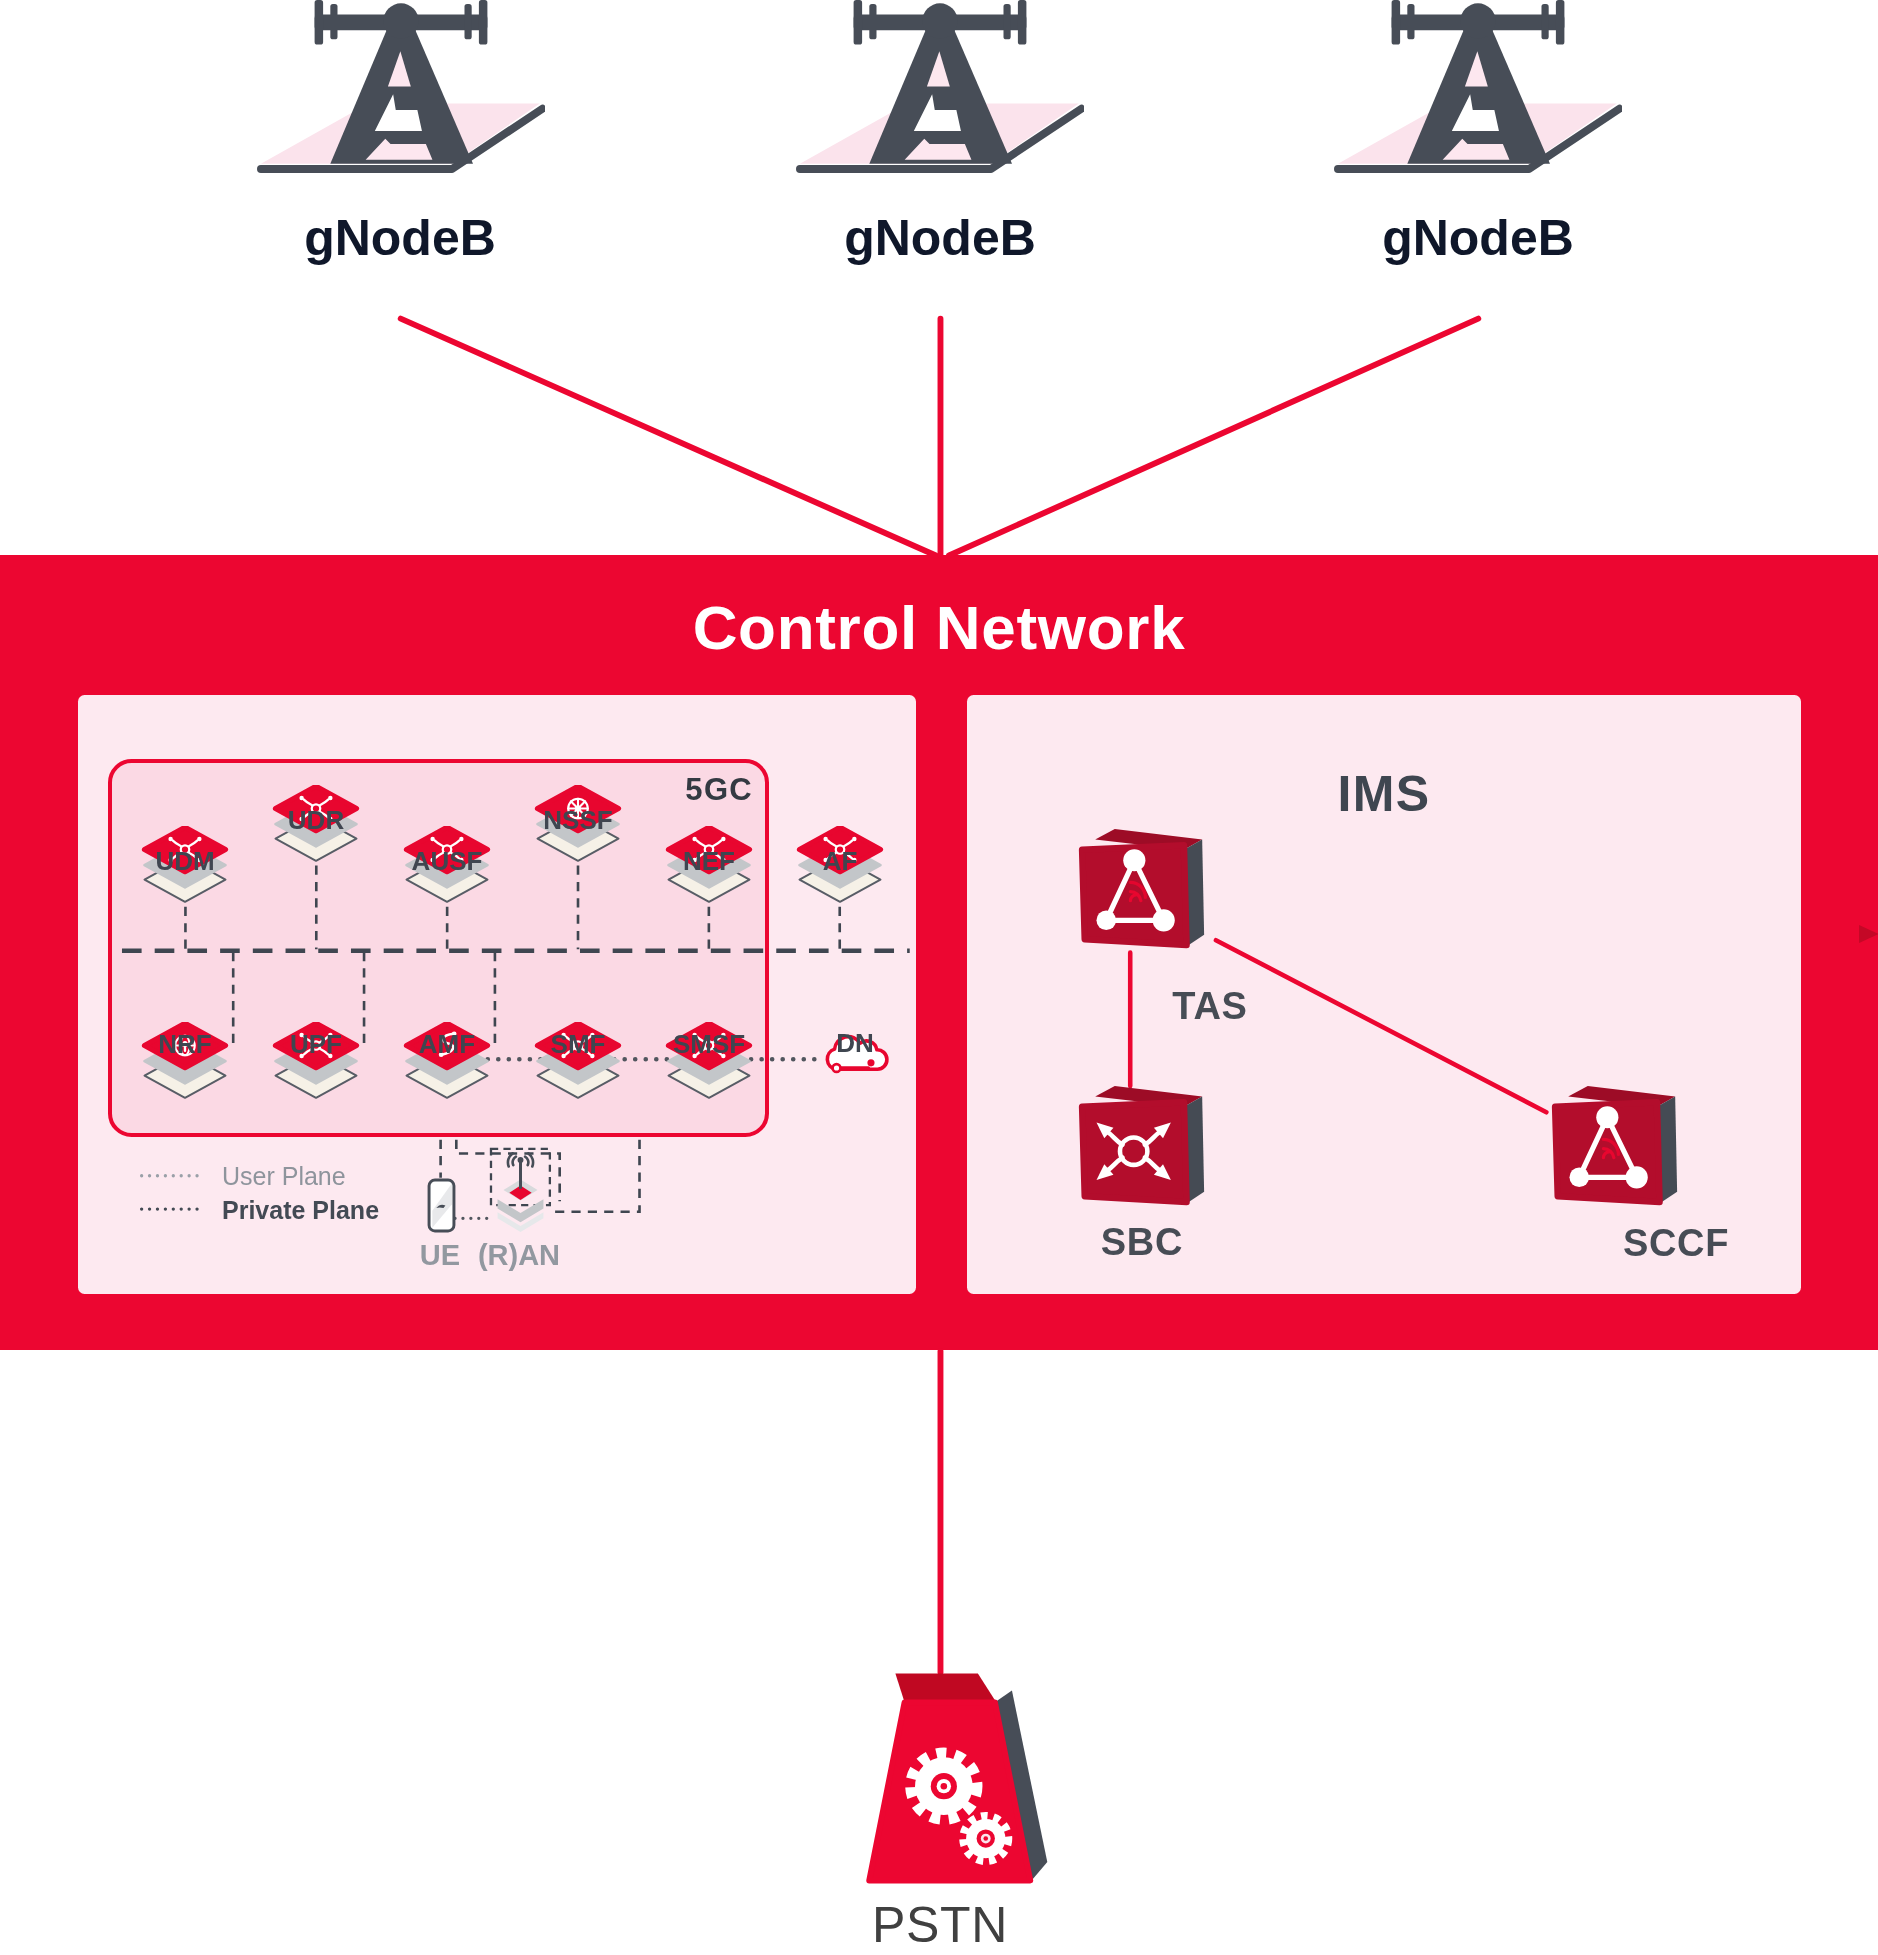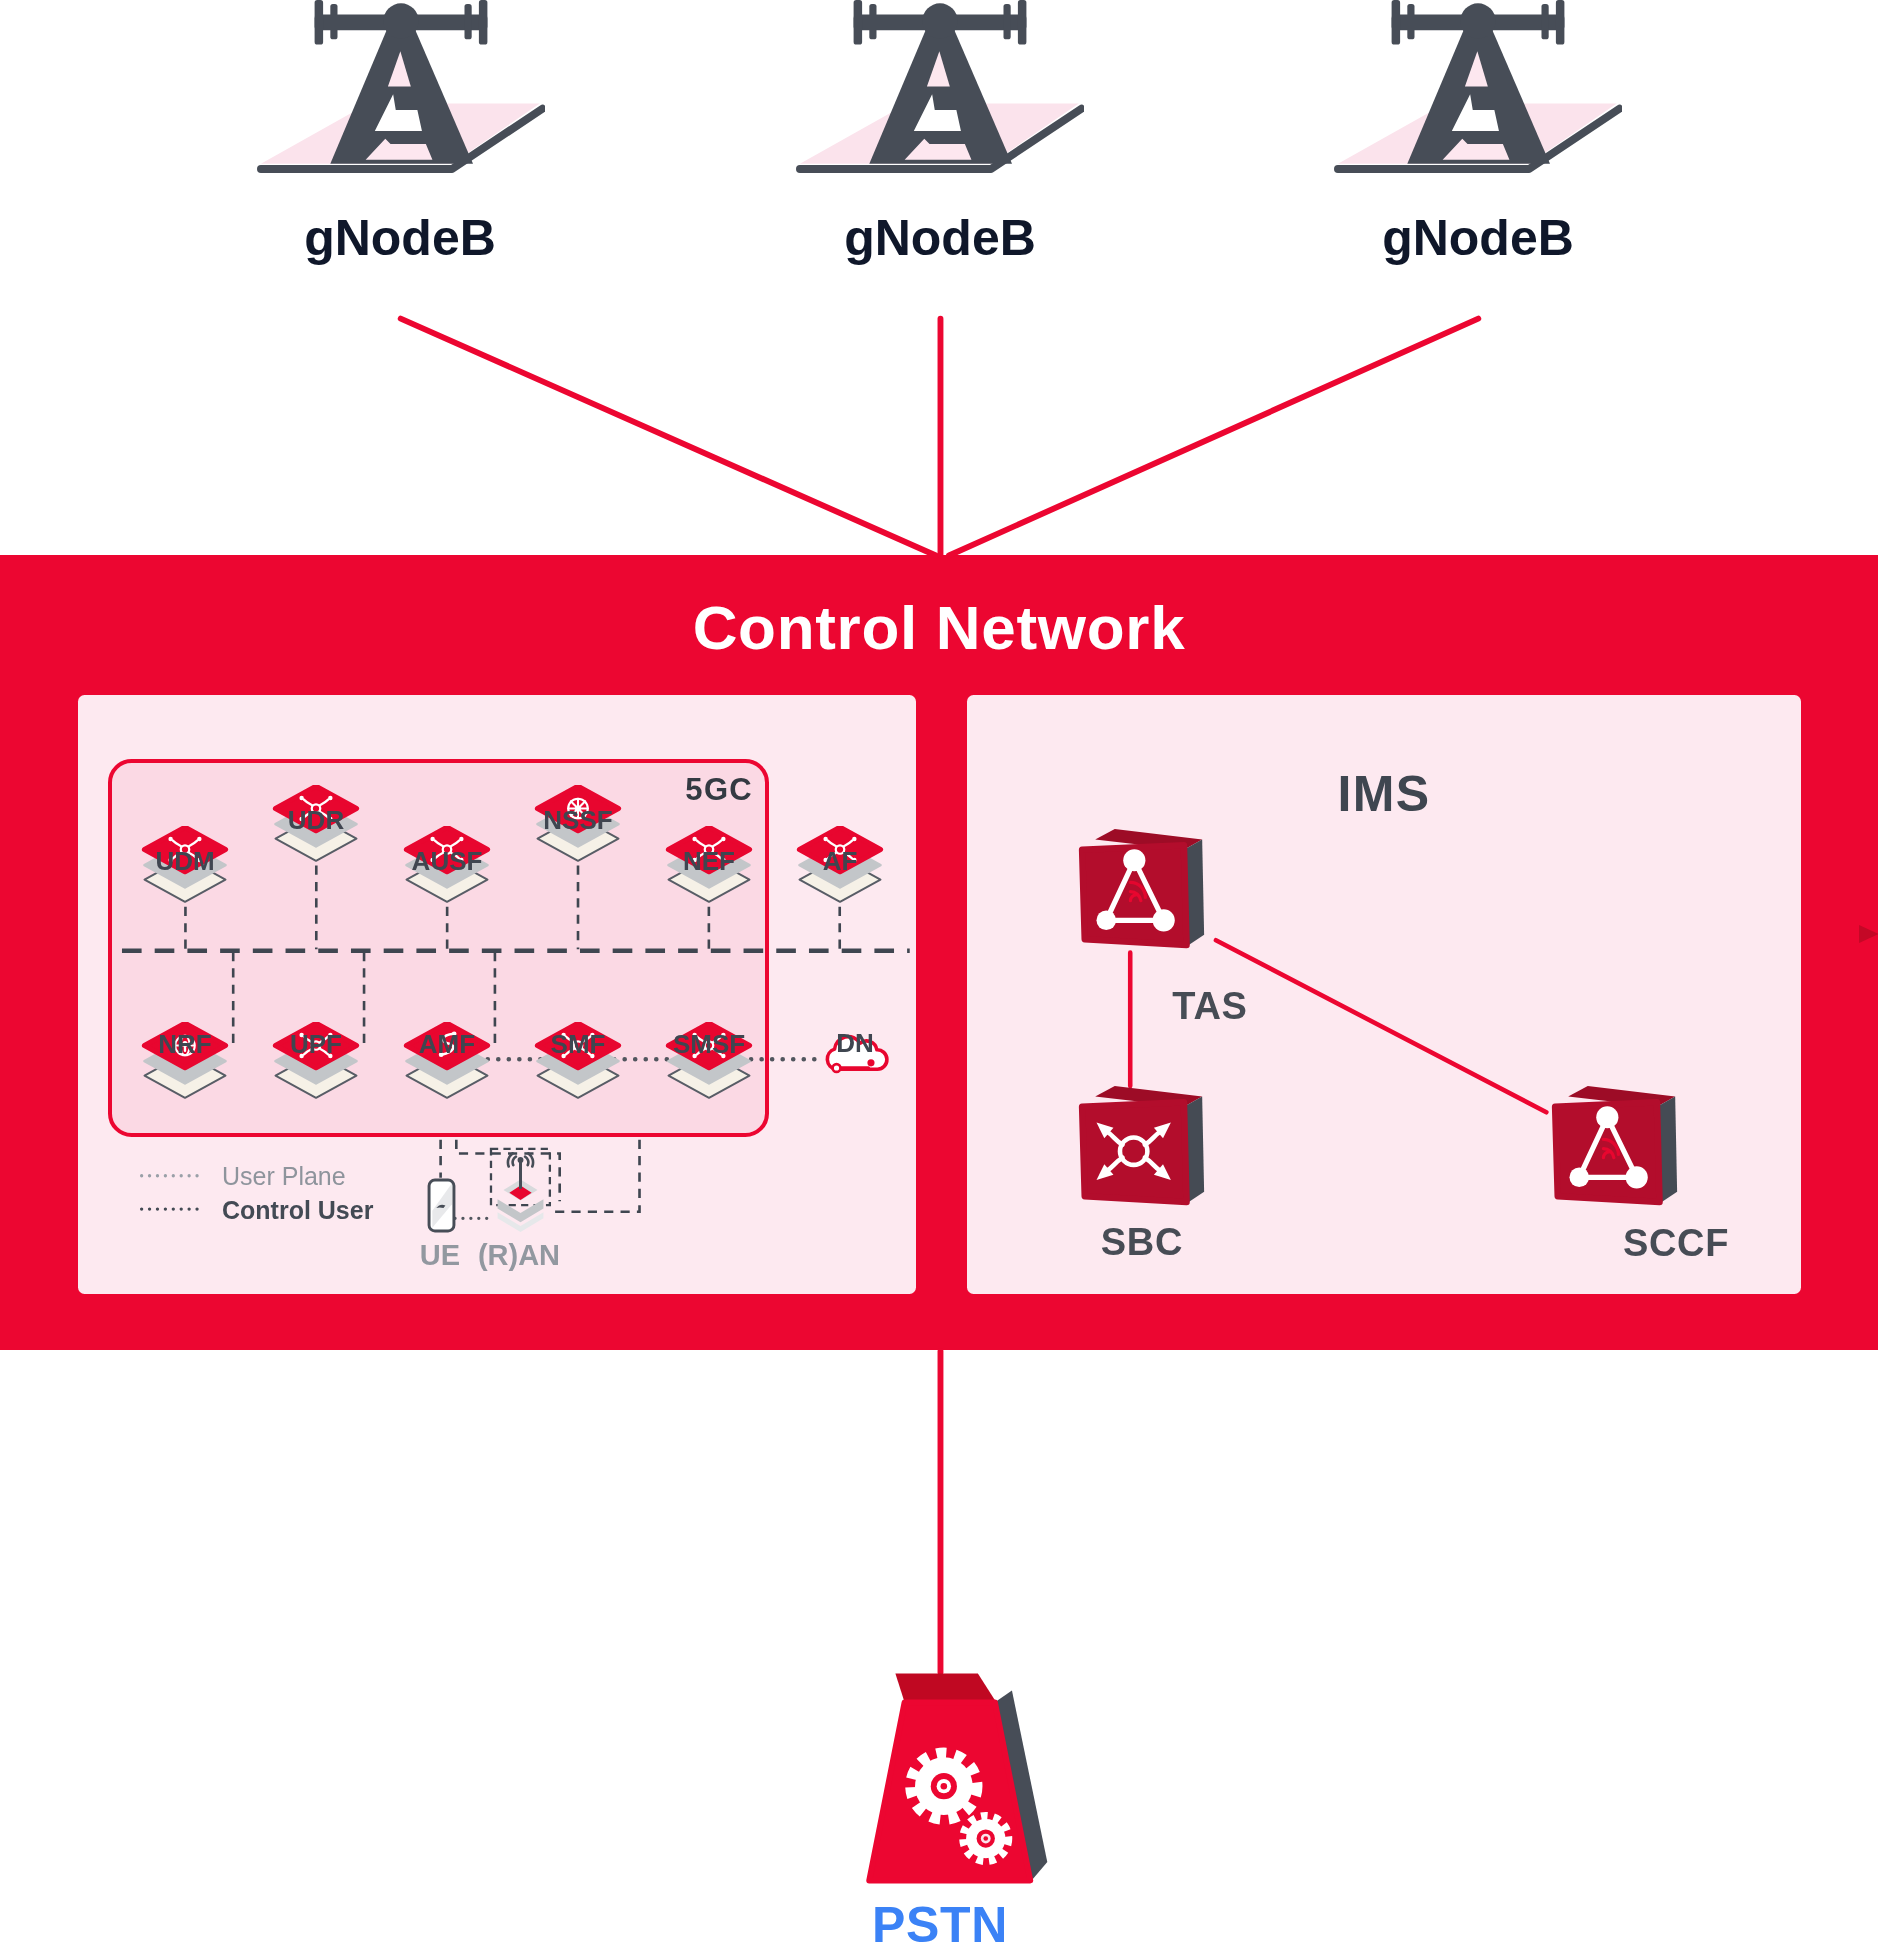--- a/index.html
+++ b/index.html
@@ -15,21 +15,21 @@
   .tower-lbl{font-size:50px;font-weight:700;color:#0f172a;letter-spacing:0;}
   #pn-title{font-size:62px;font-weight:800;color:#ffffff;letter-spacing:0.7px;}
   .nf-lbl{font-size:26px;font-weight:700;color:#3f4650;margin-top:46px;}
   #sgc-tag{transform:translateX(-100%);font-size:31px;font-weight:800;color:#343a42;letter-spacing:1.3px;}
   .leg-lbl{position:absolute;font-size:25px;font-weight:500;white-space:nowrap;}
   #leg-user{color:#8e949c;}
   #leg-ctrl{color:#434a54;font-weight:600;}
   .acc-lbl{font-size:29px;font-weight:600;color:#9298a0;}
   #ims-title{font-size:50px;font-weight:600;color:#3f4650;letter-spacing:1.3px;margin-top:48px;}
   .ims-lbl{font-size:38px;font-weight:600;color:#474c55;letter-spacing:0.7px;}
-  #pstn-lbl{font-size:50px;font-weight:700;color:#3b82f6;letter-spacing:0.7px;}
+  #pstn-lbl{font-size:50px;font-weight:400;color:#404040;letter-spacing:0.7px;}
   .icon{position:absolute;}
 </style>
 </head>
 <body>
 
 <svg width="0" height="0" style="position:absolute">
   <defs>
 
     <g id="def-tower">
       <path d="M6 250 L170 158 L432 158 L298 250 Z" fill="#fbe3ec"></path>
@@ -277,21 +277,21 @@
 <div class="lbl nf-lbl" style="left:447px;top:983px">AMF</div>
 <div class="lbl nf-lbl" style="left:578px;top:983px">SMF</div>
 <div class="lbl nf-lbl" style="left:709px;top:983px">SMSF</div>
 
 <svg class="icon" style="left:816px;top:1029px" width="82" height="52" viewBox="0 0 125 80">
     <use href="#def-cloud"></use>
   </svg>
 <div class="lbl nf-lbl" style="left:855px;top:982px">DN</div>
 
 <div class="leg-lbl" id="leg-user" style="left:222px;top:1162px">User Plane</div>
-<div class="leg-lbl" id="leg-ctrl" style="left:222px;top:1196px">Control User</div>
+<div class="leg-lbl" id="leg-ctrl" style="left:222px;top:1196px">Private Plane</div>
 
 <svg class="icon" style="left:427px;top:1178px" width="29" height="55" viewBox="0 0 44 84">
     <use href="#def-ue"></use>
   </svg>
 <svg class="icon" style="left:491px;top:1152px" width="59" height="84" viewBox="0 0 90 128">
     <use href="#def-ran"></use>
   </svg>
 <div class="lbl acc-lbl" style="left:440px;top:1239px">UE</div>
 <div class="lbl acc-lbl" style="left:519px;top:1239px">(R)AN</div>
 

